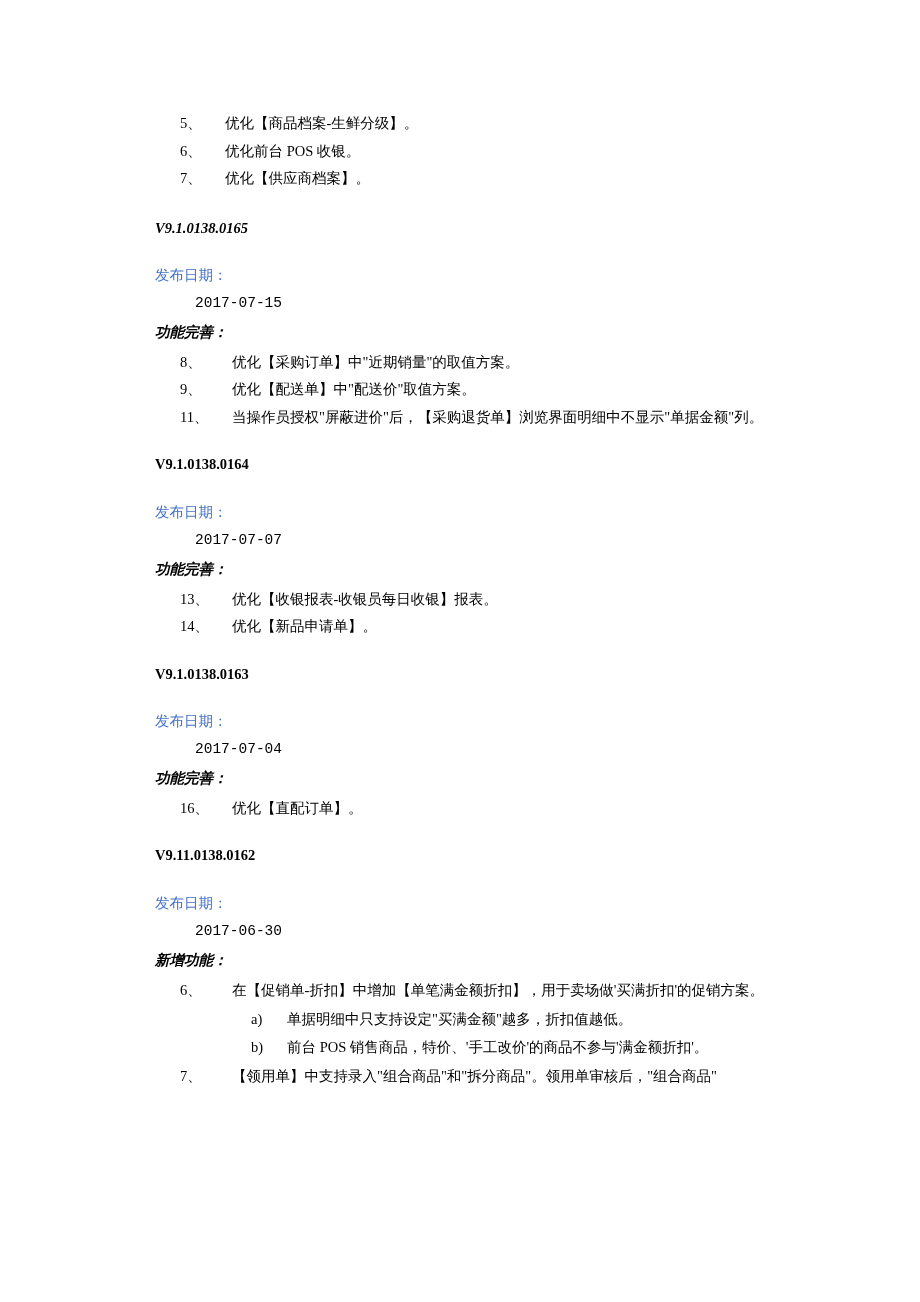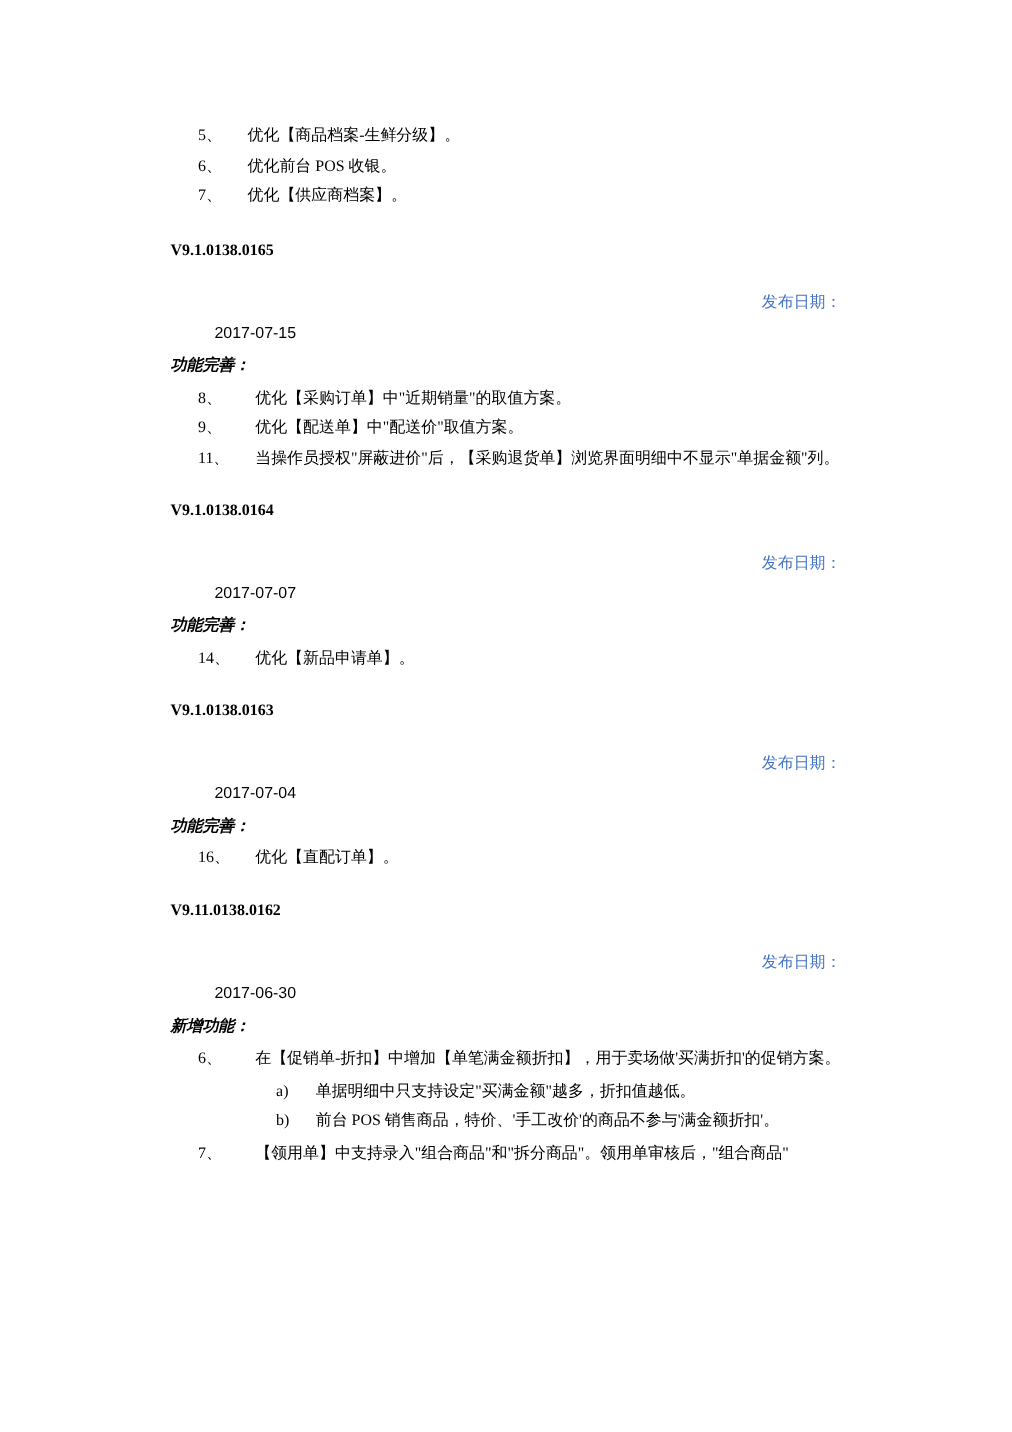--- a/index.html
+++ b/index.html
@@ -11,32 +11,32 @@
       font-size: 14.5px;
       line-height: 1.9;
       color: #000;
       padding: 110px 155px 60px 155px;
       overflow: hidden;
     }
     .top-list { padding-left: 25px; }
     .top-list .li { display: flex; }
     .top-list .num { width: 45px; flex-shrink: 0; }
     .version-header { font-weight: bold; margin-top: 20px; margin-bottom: 20px; }
-    .section-label { color: #4472c4; margin-top: 11px; margin-bottom: 0; text-align: right; }
-    .date-value { padding-left: 40px; font-family: Liberation Sans, sans-serif; }
+    .section-label { color: #4472c4; margin-top: 11px; margin-bottom: 0; }
+    .date-value { padding-left: 40px; font-family: Liberation Mono, monospace; }
     .subheader { font-weight: bold; margin-top: 2px; font-style: italic; }
     .item-list { padding-left: 25px; margin-top: 2px; margin-bottom: 2px; }
     .item-list .li { display: flex; }
     .item-list .num { width: 52px; flex-shrink: 0; }
     .item-list .txt { flex: 1; text-align: justify; }
     .sublist { padding-left: 96px; }
     .sublist .li { display: flex; }
     .sublist .slabel { width: 36px; flex-shrink: 0; }
     .sublist .stxt { flex: 1; }
-    .mt-big { margin-top: 22px; }
+    .mt-big { margin-top: 22px; font-style: italic; }
   </style>
 </head>
 <body>
 
 <div class="top-list">
   <div class="li">
     <span class="num">5、</span>
     <span class="txt">优化【商品档案-生鲜分级】。</span>
   </div>
   <div class="li">
@@ -66,20 +66,24 @@
     <span class="num">11、</span>
     <span class="txt">当操作员授权"屏蔽进价"后，【采购退货单】浏览界面明细中不显示"单据金额"列。</span>
   </div>
 </div>
 
 <div class="version-header">V9.1.0138.0164</div>
 <div class="section-label">发布日期：</div>
 <div class="date-value">2017-07-07</div>
 <div class="subheader">功能完善：</div>
 <div class="item-list">
+  <div class="li">
+    <span class="num">13、</span>
+    <span class="txt">优化【收银报表-收银员每日收银】报表。</span>
+  </div>
   <div class="li">
     <span class="num">14、</span>
     <span class="txt">优化【新品申请单】。</span>
   </div>
 </div>
 
 <div class="version-header">V9.1.0138.0163</div>
 <div class="section-label">发布日期：</div>
 <div class="date-value">2017-07-04</div>
 <div class="subheader">功能完善：</div>

